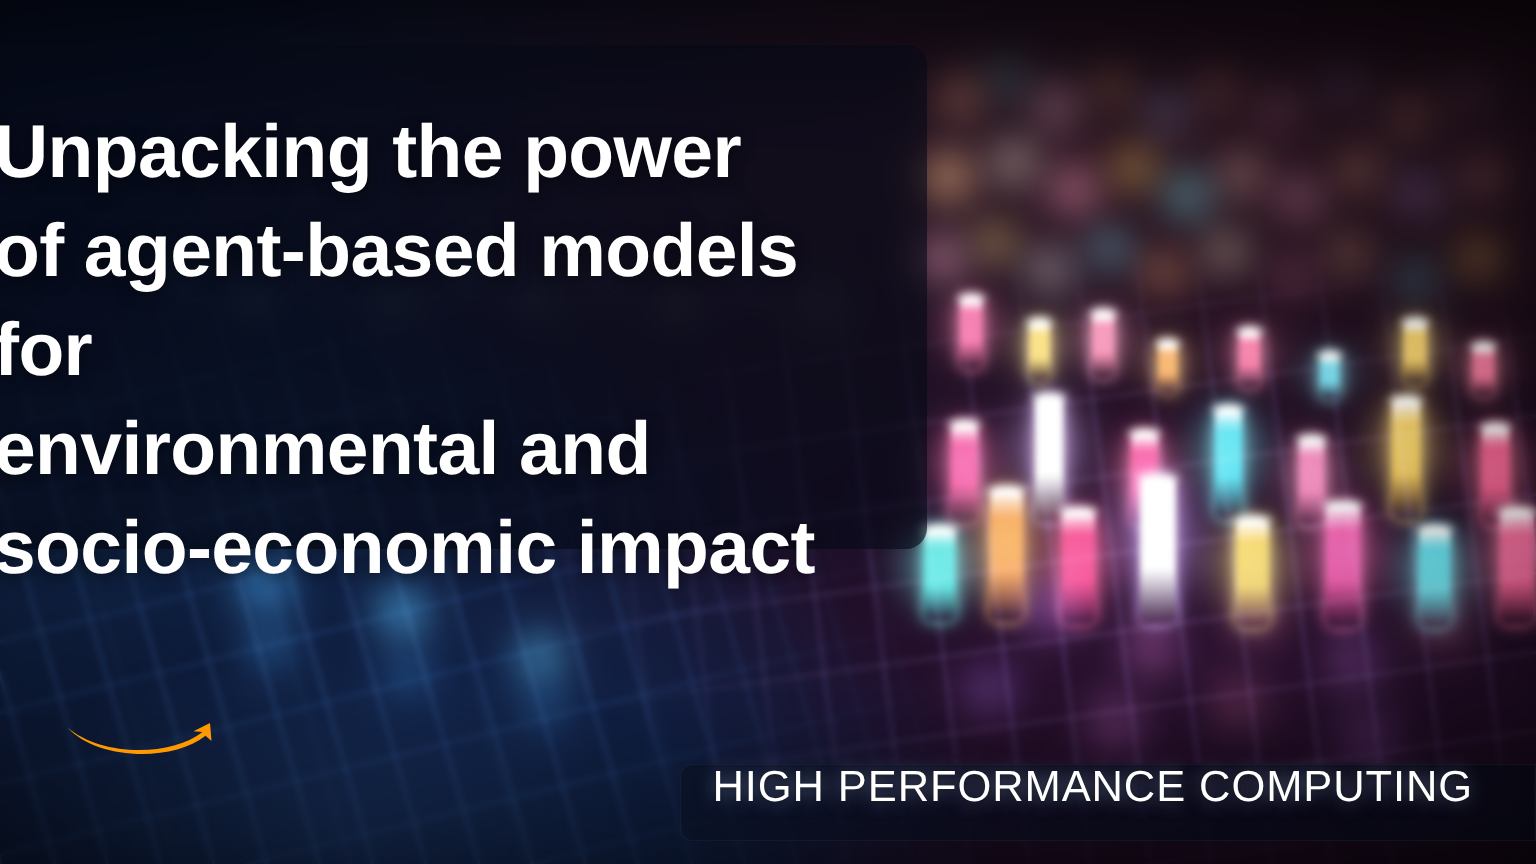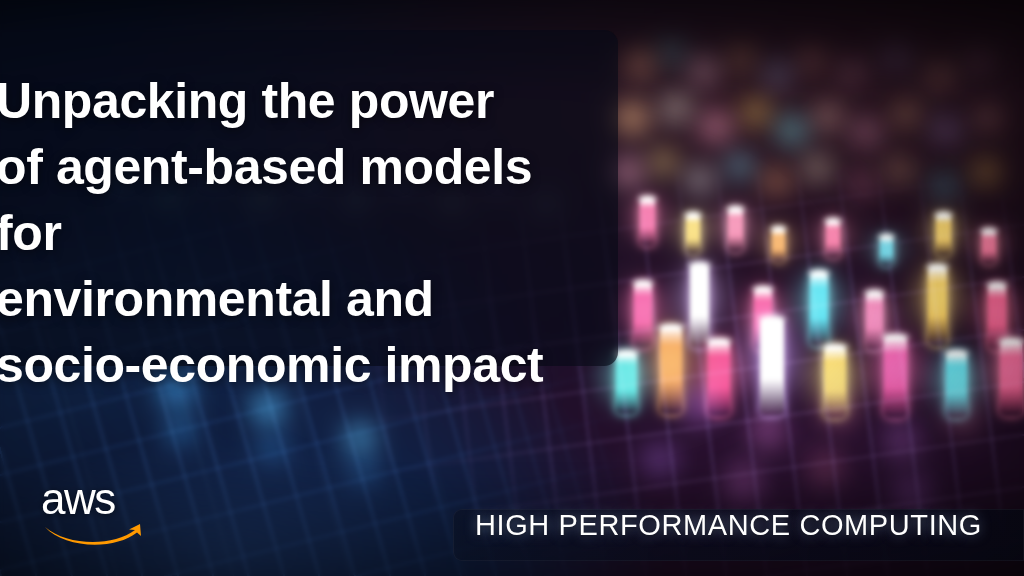--- a/index.html
+++ b/index.html
@@ -293,21 +293,20 @@
 
   <div id="title-panel">
     <h1 id="headline">Unpacking the power
 of agent-based models
 for
 environmental and
 socio-economic impact</h1>
   </div>
 
   <div id="aws-logo">
-    <span id="aws-wordmark">aws</span>
     <svg id="aws-smile" viewBox="0 0 104 24">
       <path d="M4 5 C 26 24, 72 25, 94 8 L 88 7.5 L 99 2 L 100 14 L 96 10.5 C 74 28, 24 27, 4 5 Z" fill="#FF9900"></path>
     </svg>
   </div>
 
   <div id="hpc-banner">
     <span id="hpc-banner-label">HIGH PERFORMANCE COMPUTING</span>
   </div>
 
 </div>

